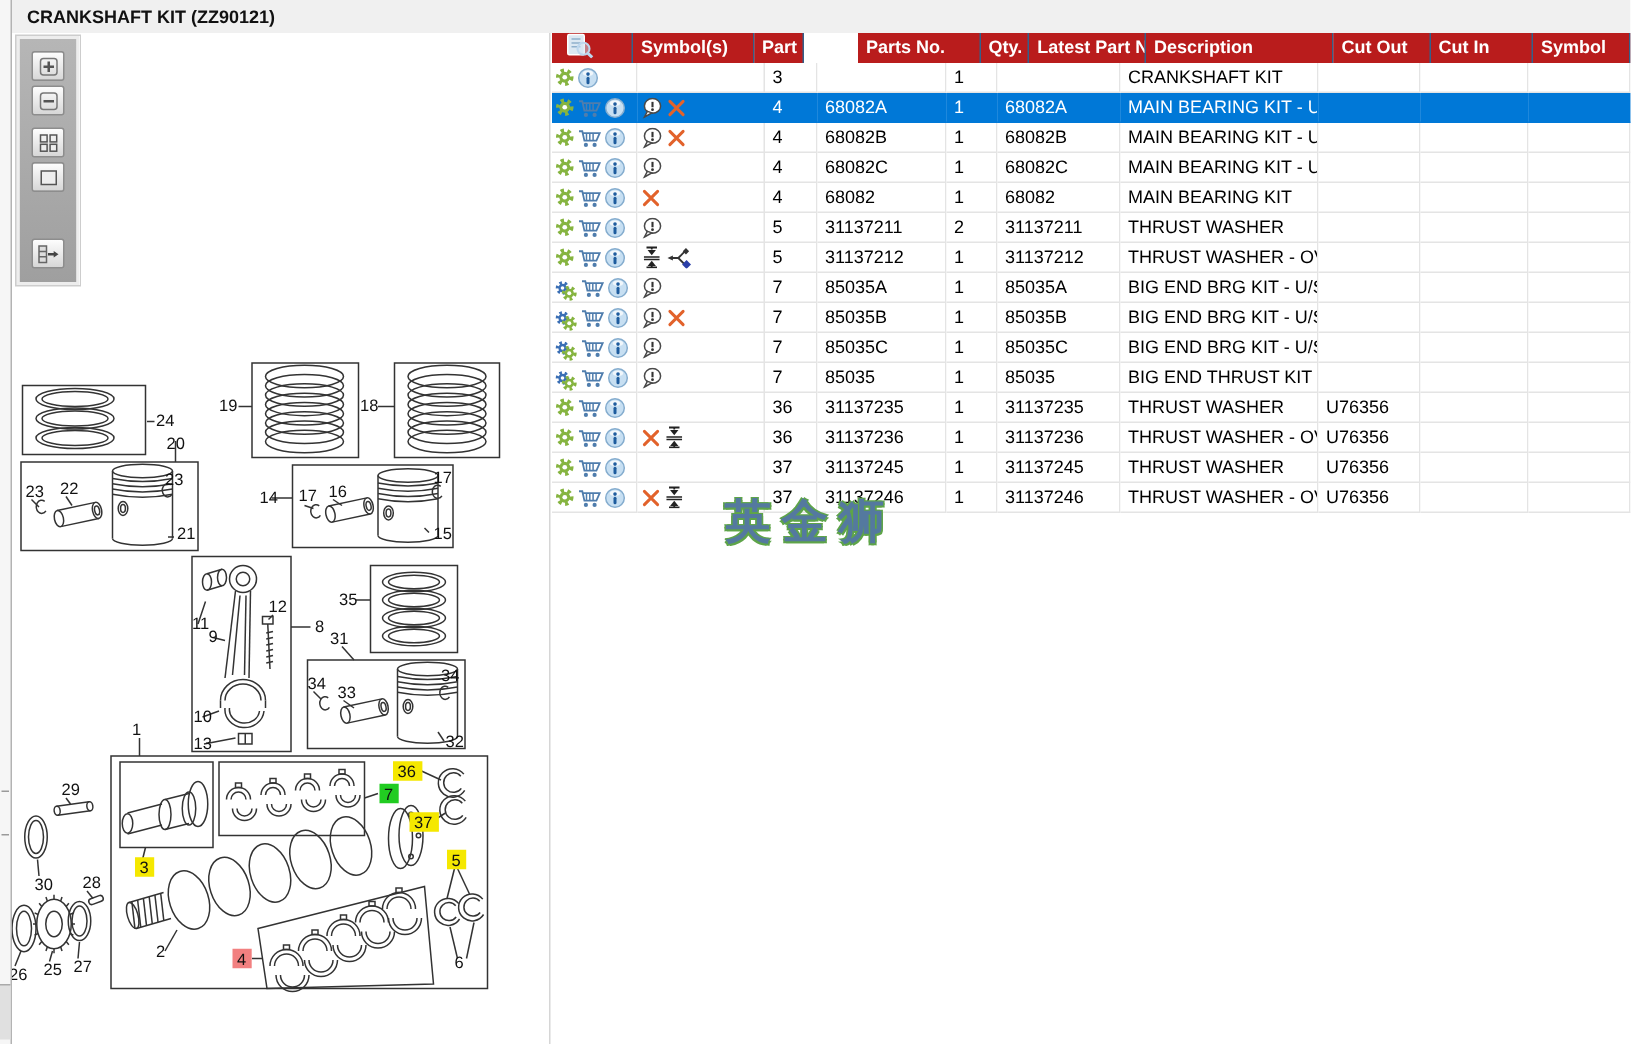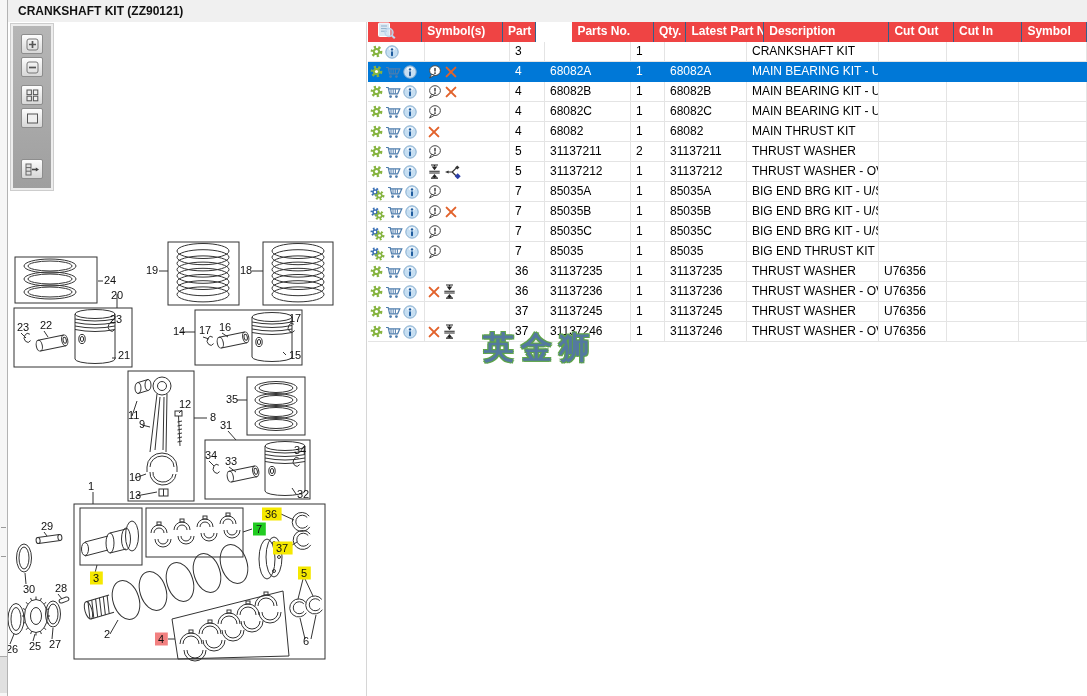--- a/index.html
+++ b/index.html
@@ -18,21 +18,21 @@
        background:linear-gradient(#b6b6b6,#9f9f9f);border:2px solid #ededed;
        box-shadow:0 0 0 1px #cdcdcd;box-sizing:border-box;z-index:7;}
   .tool-btn{position:absolute;left:8px;width:22px;height:20px;box-sizing:border-box;
        background:linear-gradient(#fdfdfd,#d7d7d7);border:1px solid #8d8d8d;border-radius:2px;
        display:flex;align-items:center;justify-content:center;cursor:pointer;}
   .table{position:absolute;left:368px;top:22px;width:719px;z-index:3;background:#fff;}
   .trow{display:flex;height:20px;}
   .cell{box-sizing:border-box;font-size:12px;line-height:19px;padding:0 0 0 5px;
        border-right:1px solid #e4e4e4;border-bottom:1px solid #e4e4e4;white-space:nowrap;
        overflow:hidden;color:#000;background:#fff;}
-  .header .cell{background:#ef4444;color:#fff;font-weight:bold;border-right:1px solid #33608a;
+  .header .cell{background:#b91c1c;color:#fff;font-weight:bold;border-right:1px solid #33608a;
        border-bottom:none;}
   .cell.icons{display:flex;align-items:center;gap:2px;padding-left:2px;}
   .cell.syms{display:flex;align-items:center;gap:3px;padding-left:3px;}
   .trow.selected .cell{background:#0078D7;color:#fff;border-color:#0078D7;}
   .watermark{position:absolute;left:483px;top:327px;z-index:10;font-size:31px;font-weight:bold;
        letter-spacing:7px;color:#54799F;
        text-shadow:1px 1px 0 #5ea449,-1px -1px 0 #5ea449,1px -1px 0 #5ea449,-1px 1px 0 #5ea449;}
 </style>
 </head>
 <body>
@@ -680,21 +680,21 @@
       </div>
       <div class="cell syms" style="width: 85px;">
         <svg width="12" height="12" viewBox="0 0 12 12">
       <path d="M1.6 1.6 L10.4 10.4 M10.4 1.6 L1.6 10.4" stroke="#E2622B" stroke-width="2" stroke-linecap="round"></path>
         </svg>
       </div>
       <div class="cell" style="width: 35px;">4</div>
       <div class="cell" style="width: 86px;">68082</div>
       <div class="cell" style="width: 34px;">1</div>
       <div class="cell" style="width: 82px;">68082</div>
-      <div class="cell" style="width: 132px;">MAIN THRUST KIT</div>
+      <div class="cell" style="width: 132px;">MAIN BEARING KIT</div>
       <div class="cell" style="width: 68px;"></div>
       <div class="cell" style="width: 72px;"></div>
       <div class="cell" style="width: 68px;"></div>
     </div>
     <div class="trow">
       <div class="cell icons" style="width: 57px;">
         <svg width="13" height="13" viewBox="0 0 14 14">
     <circle cx="7" cy="7" r="4.6" fill="none" stroke="#86B440" stroke-width="3.4" stroke-dasharray="2.2 2.4"></circle>
     <circle cx="7" cy="7" r="3.9" fill="#86B440"></circle>
           <circle cx="7" cy="7" r="1.7" fill="#fff"></circle>

